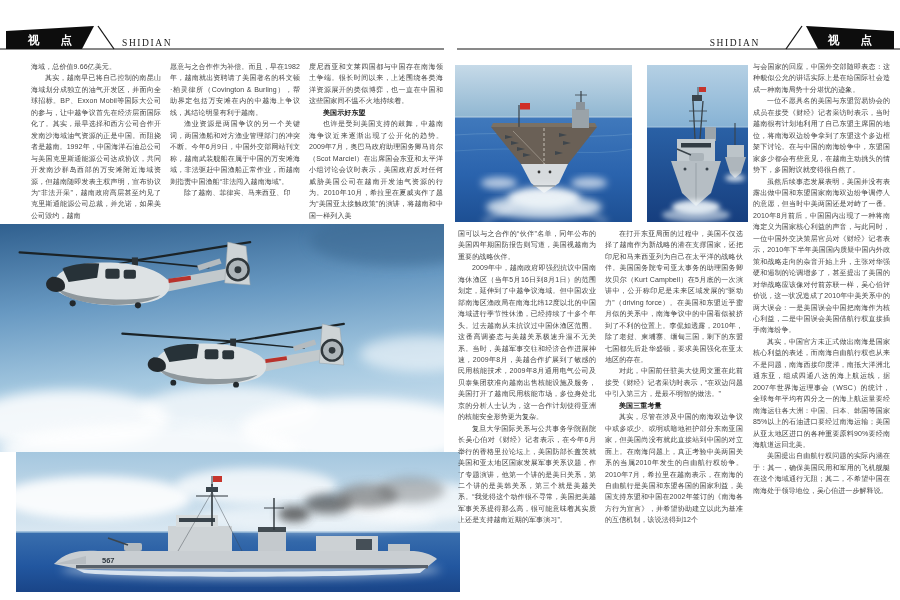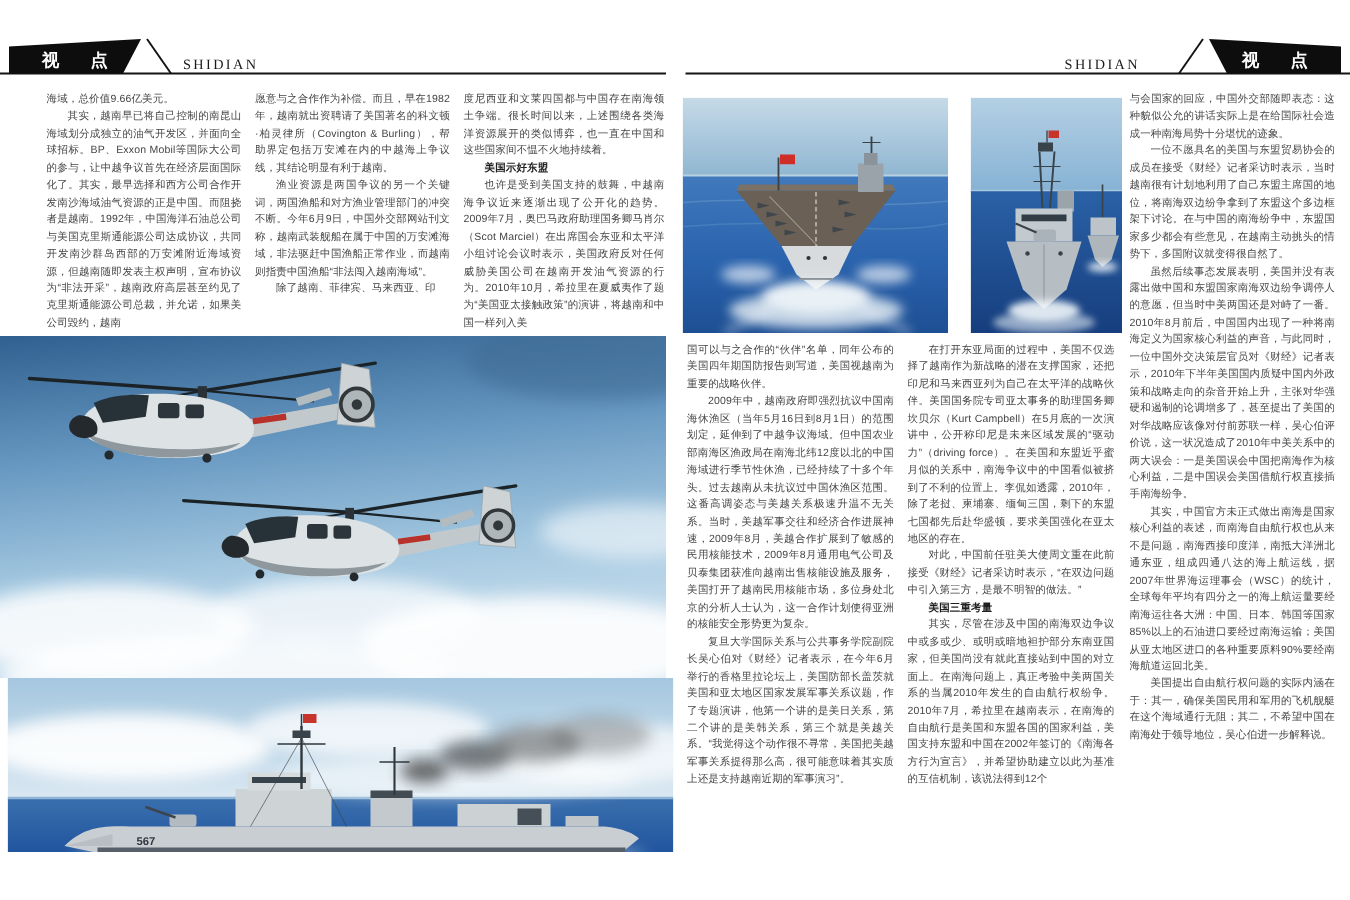--- a/index.html
+++ b/index.html
@@ -98,21 +98,21 @@
       <ellipse cx="70" cy="196" rx="100" ry="30" fill="#ffffff" opacity="0.85" filter="url(#soft)"></ellipse>
       <ellipse cx="230" cy="186" rx="90" ry="24" fill="#ffffff" opacity="0.7" filter="url(#soft)"></ellipse>
       <ellipse cx="360" cy="206" rx="120" ry="32" fill="#ffffff" opacity="0.9" filter="url(#soft)"></ellipse>
       <ellipse cx="420" cy="130" rx="60" ry="18" fill="#ffffff" opacity="0.55" filter="url(#soft)"></ellipse>
       <ellipse cx="150" cy="226" rx="150" ry="26" fill="#ffffff" opacity="0.8" filter="url(#soft)"></ellipse>
       <use href="#heli" transform="translate(38,12) scale(1.02)"></use>
       <use href="#heli" transform="translate(140,94) scale(0.98)"></use>
     </svg>
   </div>
 
-  <div class="photo" style="left:5px;top:452px;width:444px;height:116px;">
+  <div class="photo" style="left:16px;top:452px;width:444px;height:140px;">
     <svg width="444" height="148" viewBox="0 0 444 148">
       <defs>
         <linearGradient id="frSky" x1="0" y1="0" x2="0" y2="1">
           <stop offset="0" stop-color="#a5c7df"></stop>
             <stop offset="1" stop-color="#dae8f2"></stop>
         </linearGradient>
         <linearGradient id="frSea" x1="0" y1="0" x2="0" y2="1">
           <stop offset="0" stop-color="#3a6fae"></stop>
             <stop offset="0.5" stop-color="#2257a0"></stop>
             <stop offset="1" stop-color="#173f80"></stop>

